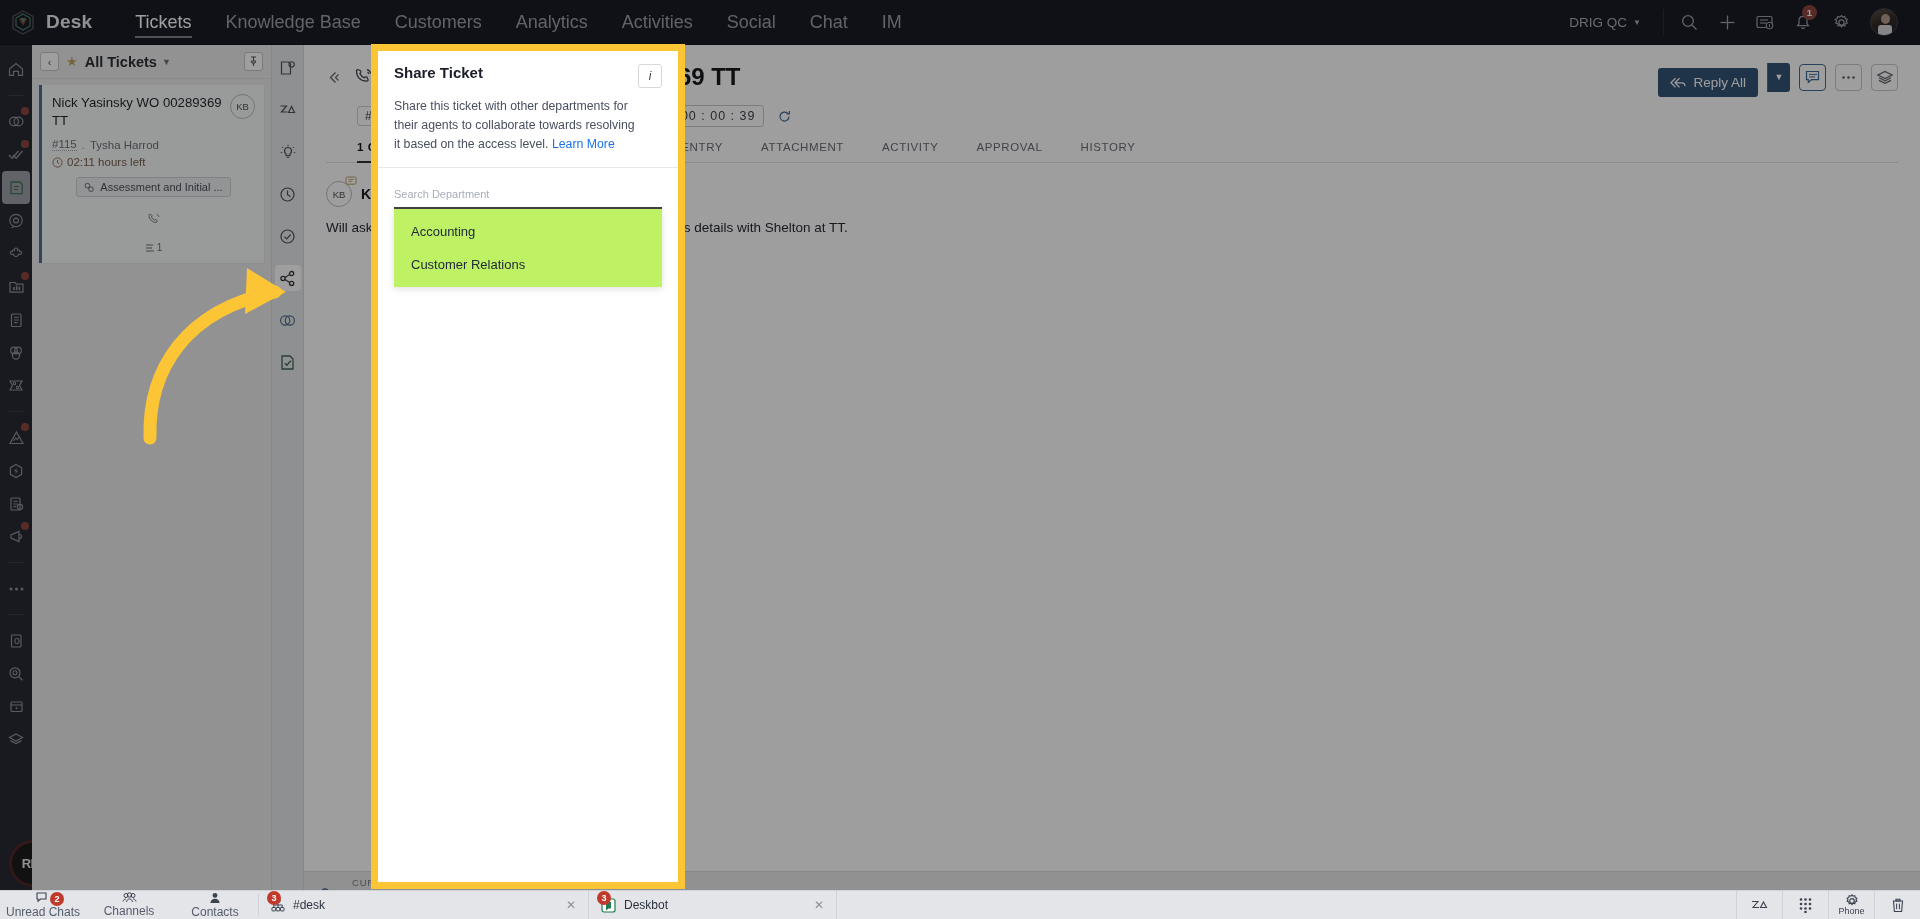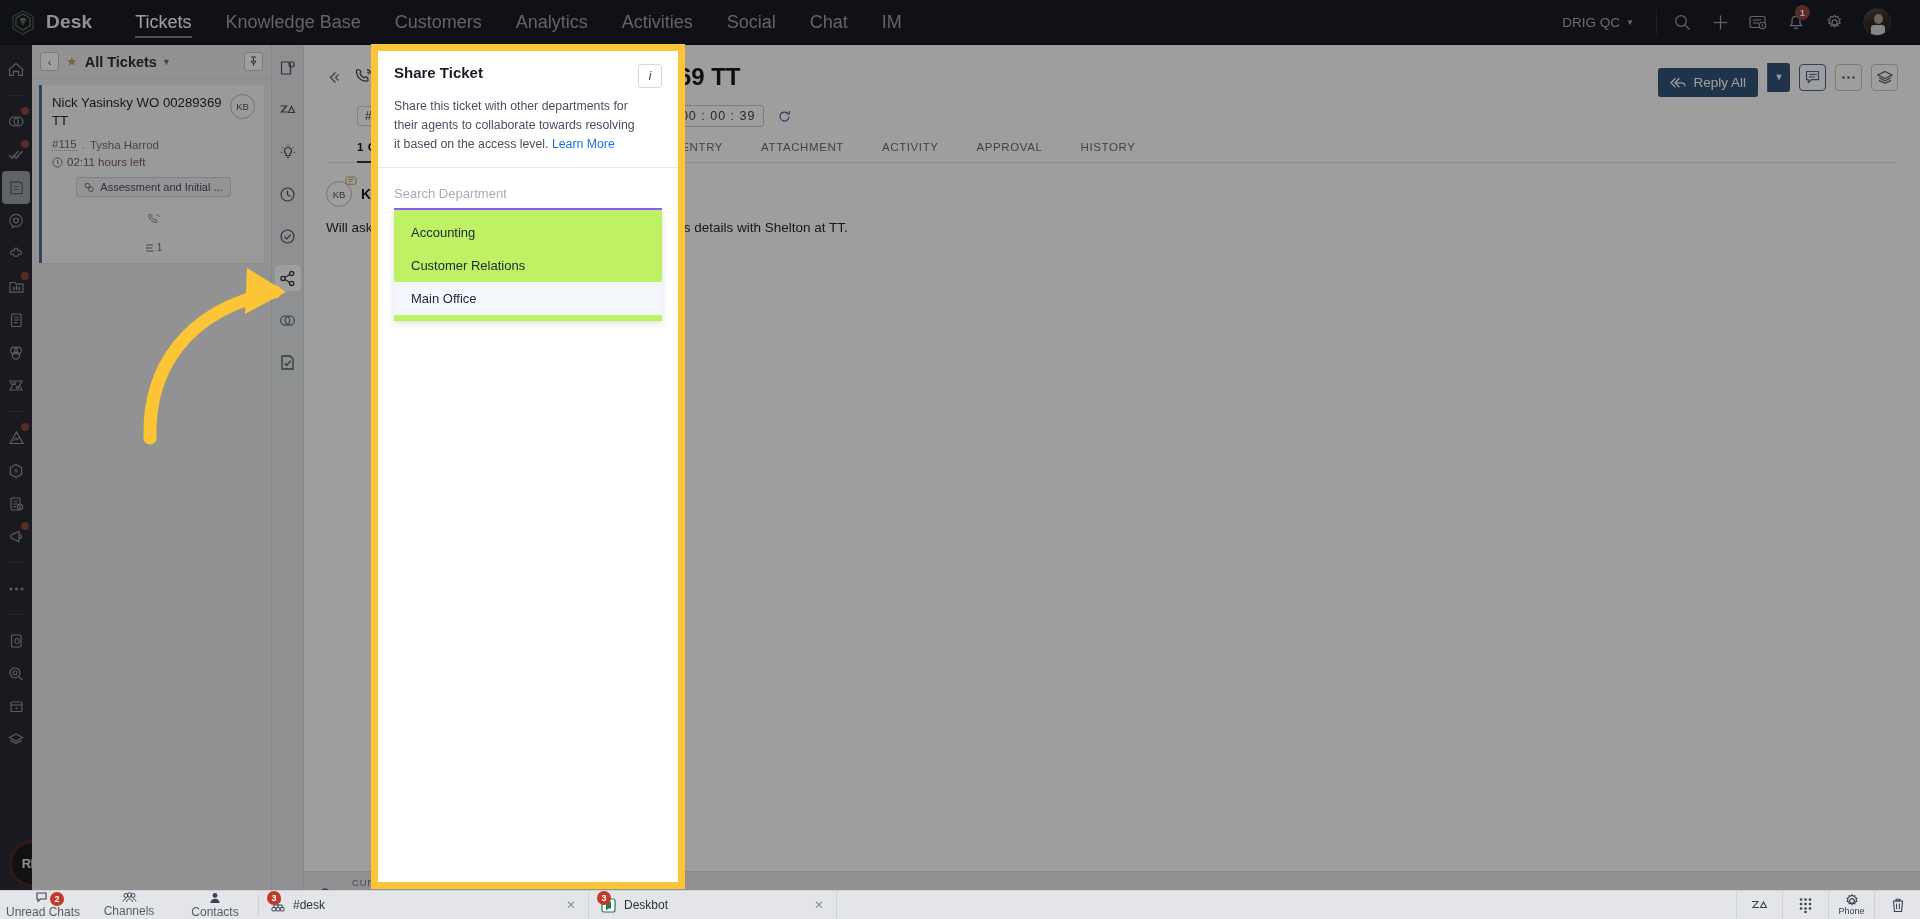--- a/index.html
+++ b/index.html
@@ -25,21 +25,21 @@
   .navitems { display: flex; align-items: center; height: 45px; }
   .navitem {
     color: #9aa0b0; font-size: 18px; padding: 0 17px; height: 45px;
     display: flex; align-items: center; cursor: pointer; position: relative;
   }
   .navitem.active { color: #ffffff; }
   .navitem.active::after {
     content: ""; position: absolute; bottom: 7px; left: 17px; right: 17px;
     height: 2px; background: #7b8196;
   }
-  .nav-right { margin-left: auto; display: flex; align-items: center; height: 45px; padding-right: 21px; }
+  .nav-right { margin-left: auto; display: flex; align-items: center; height: 45px; padding-right: 14px; }
   .org {
     color: #a8adbd; font-size: 13.5px; display: flex; align-items: center; gap: 6px;
     padding: 0 16px; cursor: pointer;
   }
   .nav-sep { width: 1px; height: 26px; background: #2c3142; margin: 0 6px; }
   .navicon {
     width: 38px; height: 45px; display: flex; align-items: center; justify-content: center;
     cursor: pointer; position: relative; color: #9aa0b0;
   }
   .avatar-top {
@@ -255,22 +255,22 @@
   .sp-title { font-size: 15px; color: #1a1e28; font-weight: 600; }
   .sp-info {
     margin-left: auto; width: 24px; height: 24px; border: 1px solid #d6d8dd; border-radius: 3px;
     display: flex; align-items: center; justify-content: center; color: #3b4250; font-size: 12px;
     cursor: pointer; font-style: italic;
   }
   .sp-desc { font-size: 12.3px; color: #49505f; line-height: 1.55; margin-top: 9px; max-width: 242px; }
   .sp-learn { color: #1a73e8; cursor: pointer; }
   .sp-search { padding: 16px 16px 0 16px; }
   .sp-input {
-    width: 100%; border: none; border-bottom: 2px solid #8b5cf6; outline: none;
-    font-size: 13px; color: #2b3240; padding: 0 0 7px 0; background: transparent;
+    width: 100%; border: none; border-bottom: 2px solid #404040; outline: none;
+    font-size: 11px; color: #2b3240; padding: 0 0 7px 0; background: transparent;
     font-family: inherit;
   }
   .sp-input::placeholder { color: #a7adb9; }
   .sp-list { background: #bef264; box-shadow: 0 2px 7px rgba(0,0,0,.13); margin: 0 16px; padding: 6px 0; }
   .sp-item { padding: 9px 17px; font-size: 13px; color: #23293a; cursor: pointer; }
   .sp-item.hover { background: #f3f6fb; }
 
   .arrow { position: absolute; left: 140px; top: 250px; z-index: 45; pointer-events: none; }
 
   svg.ic { display: block; }
@@ -736,21 +736,20 @@
           <span>Share this ticket with other departments for their agents to collaborate towards resolving it based on the access level.</span>
           <span class="sp-learn">Learn More</span>
         </div>
       </div>
       <div class="sp-search">
         <input class="sp-input" type="text" placeholder="Search Department" style="">
       </div>
       <div class="sp-list">
         <div class="sp-item">Accounting</div>
         <div class="sp-item">Customer Relations</div>
-        <div class="sp-item hover">Main Office</div>
       </div>
     </div>
   </div>
 
   <div class="arrow">
     <svg width="180" height="200" viewBox="0 0 180 200">
       <path d="M10 188 C 8 120, 45 60, 135 42" fill="none" stroke="#fbc536" stroke-width="13" stroke-linecap="round"></path>
       <path d="M107 18 L146 42 L105 64 Z" fill="#fbc536"></path>
     </svg>
   </div>

